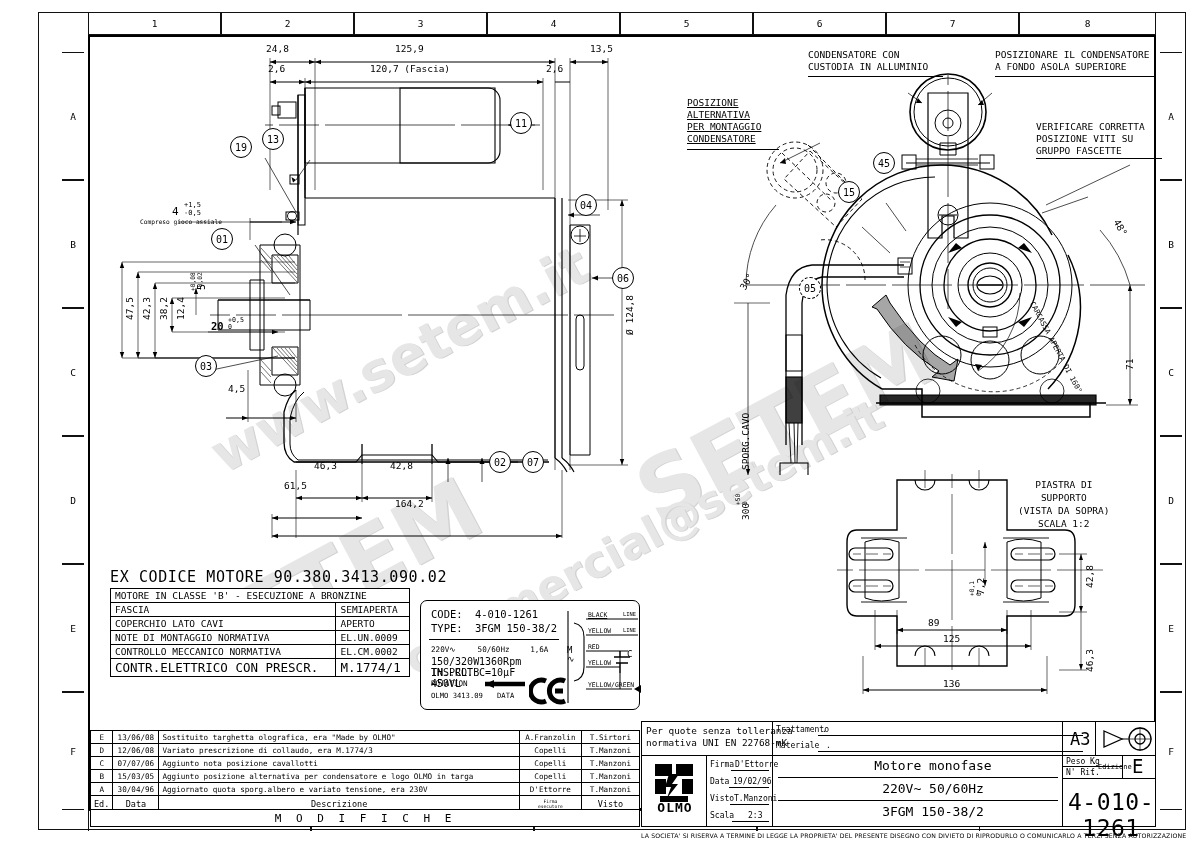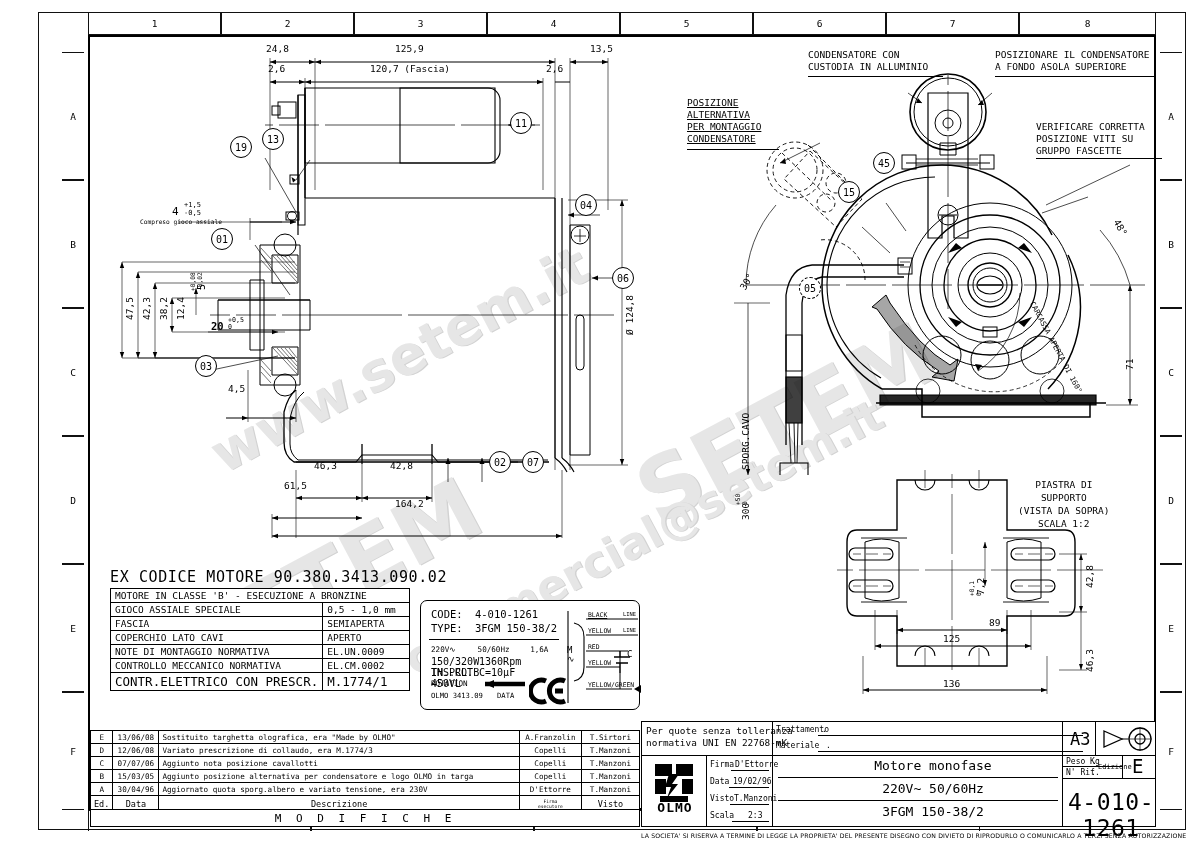--- a/index.html
+++ b/index.html
@@ -567,33 +567,29 @@
   <div class="note" style="left:1018px; top:478px; text-align:center; line-height:13px;">PIASTRA DI
 SUPPORTO
 (VISTA DA SOPRA)
 SCALA 1:2</div>
 
   <div class="dim-txt vert" style="left:975px; top:595px;">7,2</div>
   <div class="dim-txt vert" style="left:968px; top:596px; font-size:6.2px;">+0,1</div>
   <div class="dim-txt vert" style="left:975px; top:596px; font-size:6.2px;">0</div>
   <div class="dim-txt vert" style="left:1084px; top:588px;">42,8</div>
   <div class="dim-txt vert" style="left:1084px; top:672px;">46,3</div>
-  <div class="dim-txt" style="left:989px; top:617px;">89</div>
+  <div class="dim-txt" style="left:928px; top:617px;">89</div>
   <div class="dim-txt" style="left:943px; top:633px;">125</div>
   <div class="dim-txt" style="left:943px; top:678px;">136</div>
 
   <div class="spec-title" style="left:110px; top:568px;">EX CODICE MOTORE 90.380.3413.090.02</div>
   <table class="spec" style="left:110px; top:588px; width:300px;">
     <tbody>
         <tr>
       <td colspan="2">MOTORE IN CLASSE 'B' - ESECUZIONE A BRONZINE</td>
-    </tr>
-    <tr>
-      <td style="width:205px">GIOCO ASSIALE SPECIALE</td>
-      <td>0,5 - 1,0 mm</td>
     </tr>
     <tr>
       <td>FASCIA</td>
       <td>SEMIAPERTA</td>
     </tr>
     <tr>
       <td>COPERCHIO LATO CAVI</td>
       <td>APERTO</td>
     </tr>
     <tr>

